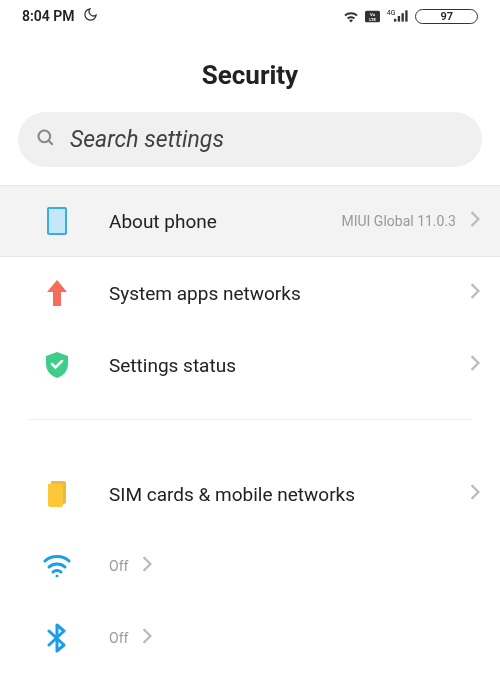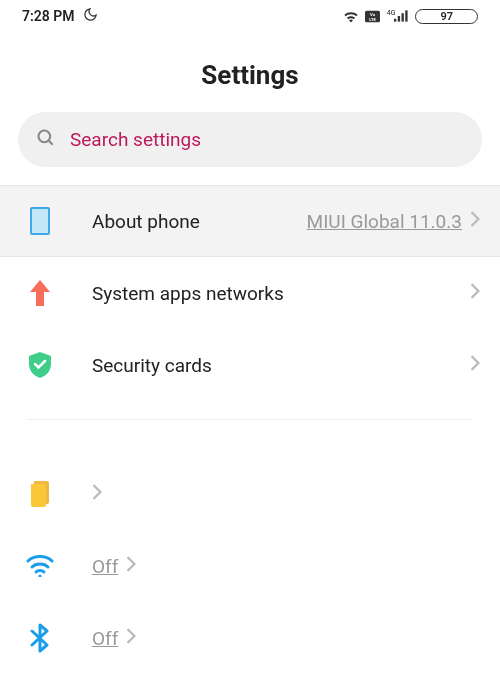--- a/index.html
+++ b/index.html
@@ -56,51 +56,51 @@
       margin: 0 18px 18px;
       height: 55px;
       background: #f0f0f0;
       border-radius: 28px;
       display: flex;
       align-items: center;
       padding: 0 18px;
       gap: 14px;
     }
     .search-bar .placeholder {
-      color: #be185d;
-      font-size: 19px;
+      color: #404040;
+      font-size: 23px;
+      font-style: italic;
     }
     .item {
       display: flex;
       align-items: center;
       height: 72px;
-      padding: 0 20px 0 24px;
+      padding: 0 20px 0 41px;
     }
     .item.selected {
       background: #f3f3f3;
       border-top: 1px solid #e6e6e6;
       border-bottom: 1px solid #e6e6e6;
     }
     .icon-slot {
       width: 32px;
       display: flex;
       justify-content: center;
       align-items: center;
       margin-right: 36px;
     }
     .item-label {
       flex: 1;
       font-size: 19px;
       color: #222;
     }
     .item-value {
       color: #999;
-      font-size: 19px;
-      margin-right: 8px;
-      text-decoration: underline;
+      font-size: 14px;
+      margin-right: 14px;
     }
     .chevron {
       color: #bcbcbc;
     }
     .divider {
       height: 1px;
       background: #eee;
       margin: 18px 28px 38px 28px;
     }
     .signal-label {
@@ -109,21 +109,21 @@
       position: relative;
       top: -5px;
       left: 1px;
     }
   </style>
 </head>
 <body>
 
 <div class="status-bar">
   <div class="status-left">
-    <span>7:28 PM</span>
+    <span>8:04 PM</span>
     <span>
       <svg width="15" height="15" viewBox="0 0 24 24" fill="none" stroke="#333" stroke-width="2">
         <path d="M21 12.79A9 9 0 1 1 11.21 3 7 7 0 0 0 21 12.79z"></path>
       </svg>
     </span>
   </div>
   <div class="status-right">
     <span>
       <svg width="16" height="13" viewBox="0 0 24 18" fill="#333">
         <path d="M12 18l-3-3.5c1.8-1.5 4.2-1.5 6 0L12 18zm-6-7c3.5-3 8.5-3 12 0l-1.8 2c-2.5-2-5.9-2-8.4 0L6 11zM2 6.5C7.5 1.5 16.5 1.5 22 6.5l-1.8 2C15.7 4.5 8.3 4.5 3.8 8.5L2 6.5z"></path>
@@ -142,21 +142,21 @@
         <rect x="0" y="9" width="2.5" height="3"></rect>
         <rect x="4" y="6" width="2.5" height="6"></rect>
         <rect x="8" y="3" width="2.5" height="9"></rect>
         <rect x="12" y="0" width="2.5" height="12"></rect>
       </svg>
     </span>
     <span class="battery-badge">97</span>
   </div>
 </div>
 
-<h1 class="title">Settings</h1>
+<h1 class="title">Security</h1>
 
 <div class="search-bar">
   <span>
     <svg width="20" height="20" viewBox="0 0 24 24" fill="none" stroke="#888" stroke-width="2.5">
       <circle cx="10" cy="10" r="7"></circle>
       <line x1="20" y1="20" x2="15" y2="15"></line>
     </svg>
   </span>
   <span class="placeholder">Search settings</span>
 </div>
@@ -190,37 +190,38 @@
   </span>
 </div>
 
 <div class="item">
   <span class="icon-slot">
     <svg width="24" height="26" viewBox="0 0 24 26">
       <path d="M12 0 L23 4 L23 12 C23 19 18 24 12 26 C6 24 1 19 1 12 L1 4 Z" fill="#3ece89"></path>
       <path d="M7 12 L10.5 15.5 L17 9" stroke="#fff" stroke-width="2.5" fill="none" stroke-linecap="round"></path>
     </svg>
   </span>
-  <span class="item-label">Security cards</span>
+  <span class="item-label">Settings status</span>
   <span class="chevron">
     <svg width="10" height="16" viewBox="0 0 8 14" fill="none" stroke="currentColor" stroke-width="2">
         <path d="M1 1l6 6-6 6"></path>
       </svg>
   </span>
 </div>
 
 <div class="divider"></div>
 
 <div class="item">
   <span class="icon-slot">
     <svg width="22" height="26" viewBox="0 0 22 26">
       <path d="M5 0 L18 0 C19 0 20 1 20 2 L20 21 C20 22 19 23 18 23 L7 23 C6 23 5 22 5 21 L5 0 Z" fill="#f0b744"></path>
       <path d="M2 3 L15 3 C16 3 17 4 17 5 L17 24 C17 25 16 26 15 26 L4 26 C3 26 2 25 2 24 L2 3 Z" fill="#fac738"></path>
     </svg>
   </span>
+  <span class="item-label">SIM cards &amp; mobile networks</span>
   <span class="chevron">
     <svg width="10" height="16" viewBox="0 0 8 14" fill="none" stroke="currentColor" stroke-width="2">
         <path d="M1 1l6 6-6 6"></path>
       </svg>
   </span>
 </div>
 
 <div class="item">
   <span class="icon-slot">
     <svg width="28" height="22" viewBox="0 0 28 22" fill="none" stroke="#1a9eea" stroke-width="3" stroke-linecap="round">

